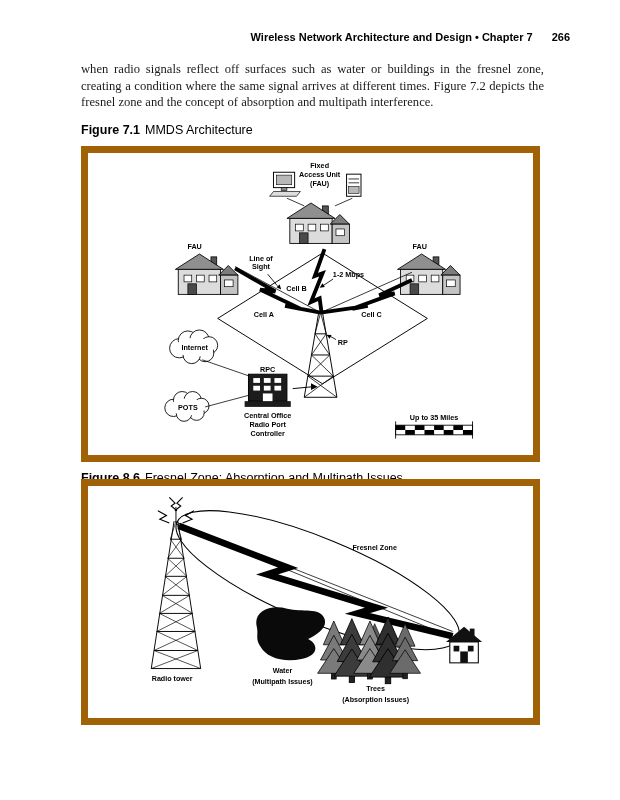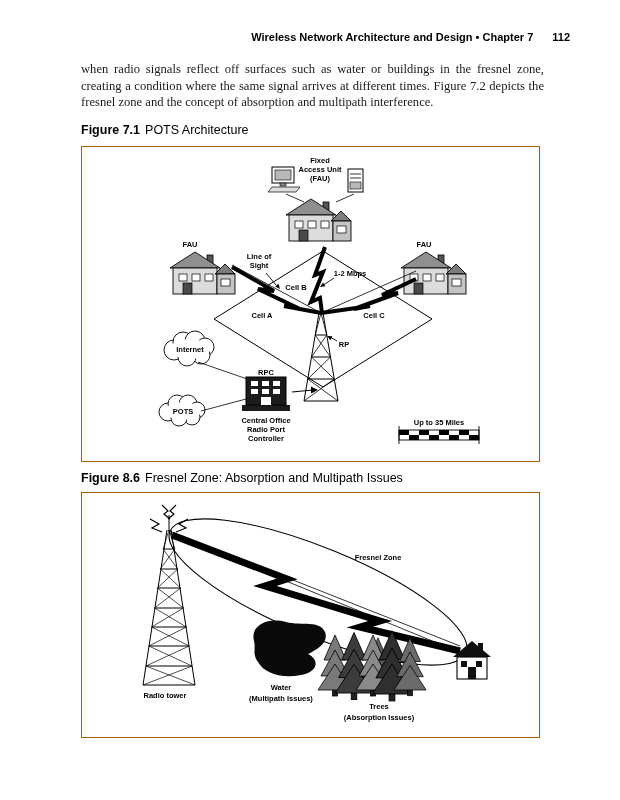--- a/index.html
+++ b/index.html
@@ -19,23 +19,23 @@
     font-family:"Liberation Serif", serif; font-size:12.6px; line-height:16.5px;
     text-align:justify; color:#1a1a1a;
   }
   .figcap {
     position:absolute; left:81px; font-family:"Liberation Sans", sans-serif;
     font-size:12.5px; color:#000;
   }
   .figcap b { font-weight:bold; margin-right:5px; }
   .figcap1 { top:123px; }
   .figcap2 { top:471px; }
-  .figbox { position:absolute; left:81px; border:1px solid #a16207; background:#fff; }
+  .figbox { position:absolute; left:81px; border:7px solid #a16207; background:#fff; }
   .fig1 { top:146px; width:459px; height:316px; }
-  .fig2 { top:492px; width:459px; height:246px; }
+  .fig2 { top:479px; width:459px; height:246px; }
   .figbox svg { display:block; width:100%; height:100%; }
   svg text {
     font-family:"Liberation Sans", sans-serif; font-weight:bold;
     font-size:7.5px; fill:#000;
   }
   .footer-pill {
     position:absolute; left:438px; top:752px; width:153px; height:28px;
     background:#000; border-radius:14px;
     display:flex; align-items:center; justify-content:center;
   }
@@ -44,27 +44,27 @@
     font-weight:bold; font-size:14px; letter-spacing:0.2px;
   }
 </style>
 </head>
 <body>
 
 <div class="page">
 
   <div class="header">
     <span>Wireless Network Architecture and Design • Chapter 7</span>
-    <span>112</span>
+    <span>266</span>
   </div>
 
   <p class="body-text">when radio signals reflect off surfaces such as water or buildings in the fresnel zone, creating a condition where the same signal arrives at different times. Figure 7.2 depicts the fresnel zone and the concept of absorption and multipath interference.</p>
 
   <div class="figcap figcap1">
-    <b>Figure 7.1</b><span>POTS Architecture</span>
+    <b>Figure 7.1</b><span>MMDS Architecture</span>
   </div>
 
   <div class="figbox fig1">
     <svg viewBox="0 0 457 314">
       <defs>
         <g id="house">
           <rect x="34" y="5" width="6" height="11" fill="#555" stroke="#000" stroke-width="0.8"></rect>
           <polygon points="-3,18 22,2 47,18" fill="#8f8f8f" stroke="#000" stroke-width="0.9"></polygon>
           <rect x="0" y="18" width="44" height="26" fill="#dcdcdc" stroke="#000" stroke-width="0.9"></rect>
           <polygon points="42,24 52,14 62,24" fill="#7d7d7d" stroke="#000" stroke-width="0.9"></polygon>

